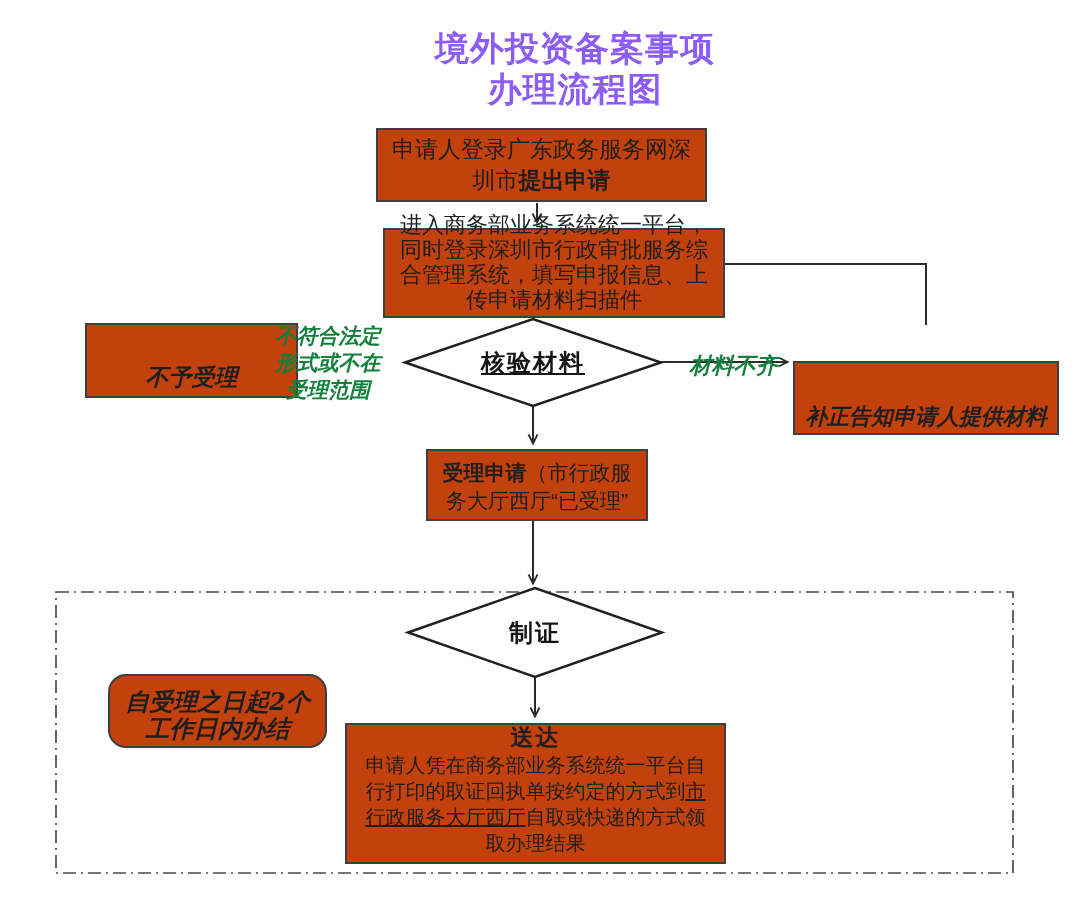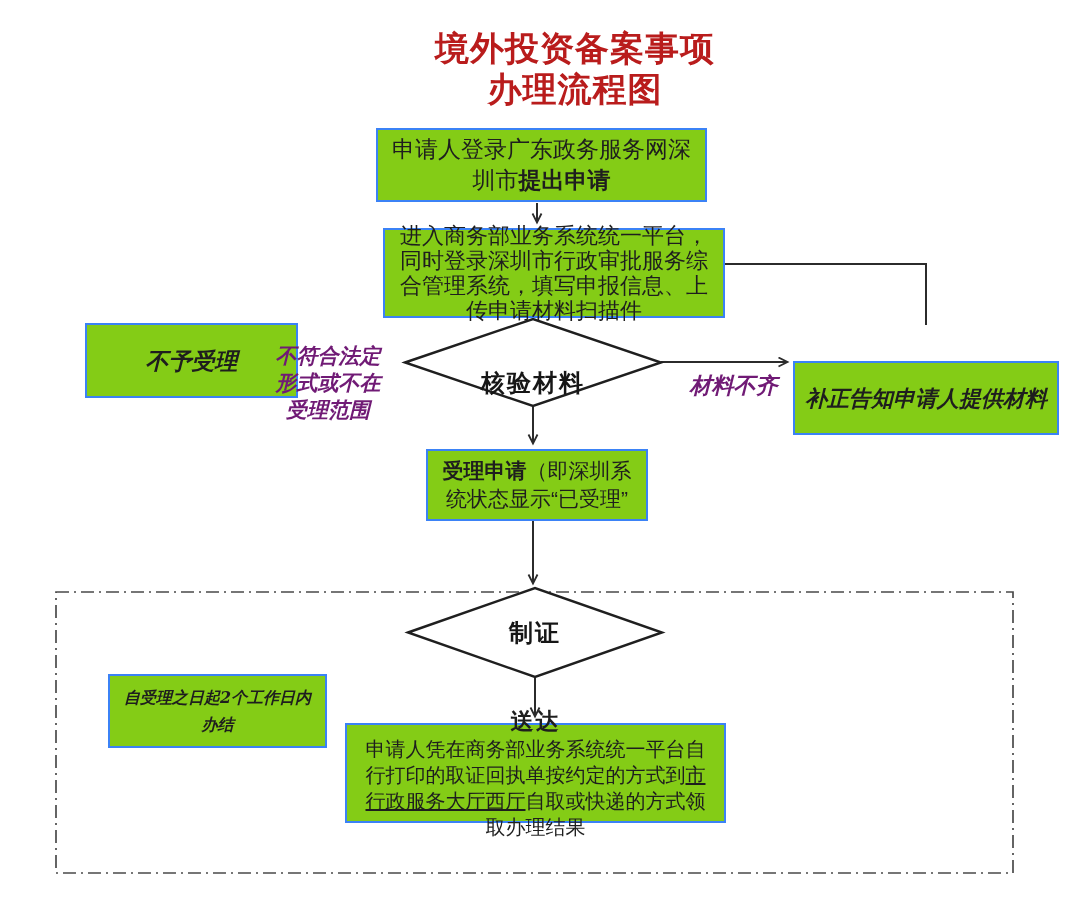--- a/index.html
+++ b/index.html
@@ -4,36 +4,36 @@
 <style>
   html,body{margin:0;padding:0;background:#ffffff;}
   #canvas{
     position:relative;width:1080px;height:904px;background:#ffffff;overflow:hidden;
     font-family:"Liberation Sans", sans-serif;color:#1e1e1e;
   }
   .abs{position:absolute;}
   #svg-layer{position:absolute;left:0;top:0;width:1080px;height:904px;}
   .page-title{
     left:375px;top:28px;width:400px;text-align:center;
-    font-size:34px;font-weight:bold;color:#b91c1c;line-height:41px;letter-spacing:1px;
+    font-size:34px;font-weight:bold;color:#8b5cf6;line-height:41px;letter-spacing:1px;
   }
   .node-box{
-    position:absolute;box-sizing:border-box;border:2px solid #3b82f6;background:#84cc16;
-    display:flex;align-items:center;justify-content:center;text-align:center;
+    position:absolute;box-sizing:border-box;border:2px solid #404040;background:#c2410c;
+    display:flex;align-items:flex-end;justify-content:center;text-align:center;
     padding:4px 8px;
   }
   .fs23{font-size:23px;line-height:31px;}
   .fs22{font-size:22px;line-height:25px;}
   .fs21{font-size:21px;line-height:28px;}
-  .fs20{font-size:16px;line-height:27px;}
+  .fs20{font-size:24px;line-height:27px;border-radius:18px;}
   .bold{font-weight:bold;}
   .kai{font-family:"DejaVu Serif","Liberation Serif",serif;font-style:italic;font-weight:bold;}
   .red-label{
-    position:absolute;color:#701a75;font-weight:bold;text-align:center;
-    font-family:"DejaVu Serif","Liberation Serif",serif;font-style:italic;margin-top:20px;
+    position:absolute;color:#15803d;font-weight:bold;text-align:center;
+    font-family:"DejaVu Serif","Liberation Serif",serif;font-style:italic;
   }
   .diamond-label{
     position:absolute;display:flex;align-items:center;justify-content:center;
     font-size:24px;font-weight:bold;color:#161616;letter-spacing:2px;
   }
   .delivery-inner{width:100%;}
   .delivery-title{font-size:23px;font-weight:bold;line-height:30px;letter-spacing:2px;}
   .delivery-body{font-size:20px;line-height:26px;}
   .u{text-decoration:underline;}
 </style>
@@ -77,42 +77,42 @@
   <div class="node-box fs22" style="left:355px;top:228px;width:342px;height:90px;margin-left:28px;">
     <div>进入商务部业务系统统一平台，同时登录深圳市行政审批服务综合管理系统，填写申报信息、上传申请材料扫描件</div>
   </div>
 
   <div class="node-box fs23 kai" style="left:85px;top:323px;width:213px;height:75px;">
     <div>不予受理</div>
   </div>
 
   <div class="red-label" style="left:266px;top:322px;width:124px;font-size:21px;line-height:27px;">不符合法定形式或不在受理范围</div>
 
-  <div class="diamond-label" style="left:433px;top:368px;width:200px;height:30px;">核验材料</div>
+  <div class="diamond-label" style="left:433px;top:348px;width:200px;height:30px;text-decoration:underline;">核验材料</div>
 
   <div class="red-label" style="left:676px;top:352px;width:115px;font-size:22px;line-height:26px;">材料不齐</div>
 
   <div class="node-box fs22 kai" style="left:793px;top:325px;width:266px;height:74px;margin-top:36px;">
     <div>补正告知申请人提供材料</div>
   </div>
 
 
   <div class="node-box fs21" style="left:426px;top:449px;width:222px;height:72px;padding:4px 5px;">
     <div>
-      <span class="bold">受理申请</span><span>（即深圳系统状态显示“已受理”</span>
+      <span class="bold">受理申请</span><span>（市行政服务大厅西厅“已受理”</span>
     </div>
   </div>
 
   <div class="diamond-label" style="left:435px;top:618px;width:200px;height:30px;">制证</div>
 
   <div class="node-box fs20 kai" style="left:108px;top:674px;width:219px;height:74px;">
     <div>自受理之日起2个工作日内办结</div>
   </div>
 
-  <div class="node-box" style="left:345px;top:723px;width:381px;height:100px;padding:6px 10px;">
+  <div class="node-box" style="left:345px;top:723px;width:381px;height:141px;padding:6px 10px;">
     <div class="delivery-inner">
       <div class="delivery-title">送达</div>
       <div class="delivery-body">
         <span>申请人凭在商务部业务系统统一平台自行打印的取证回执单按约定的方式到</span><span class="u">市行政服务大厅西厅</span><span>自取或快递的方式领取办理结果</span>
       </div>
     </div>
   </div>
 
 </div>
 

